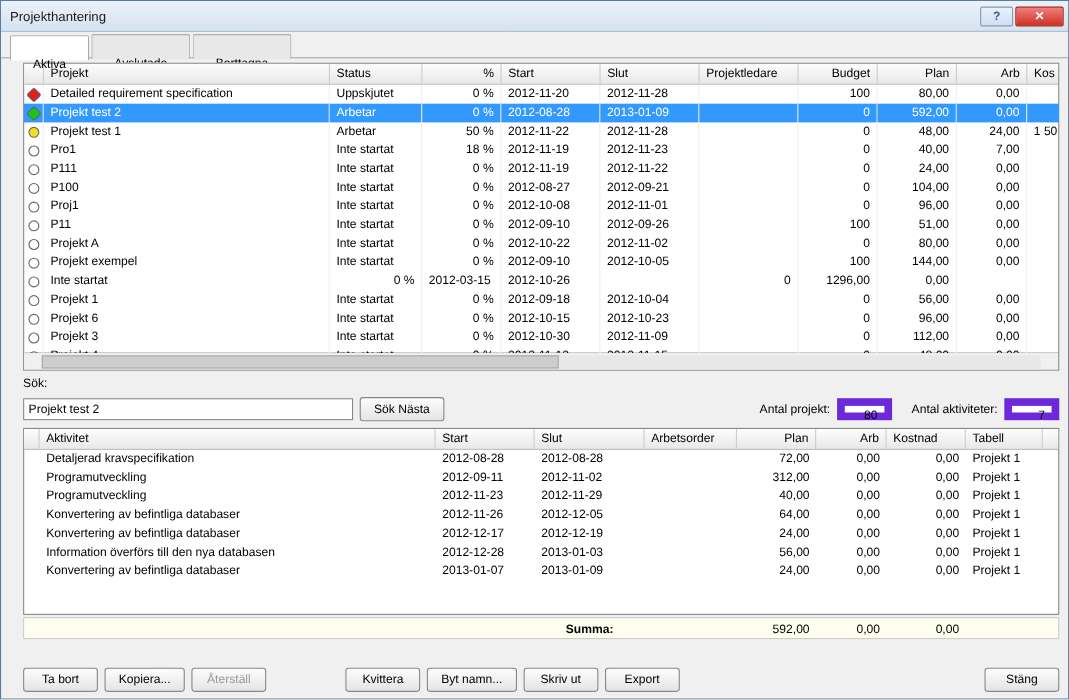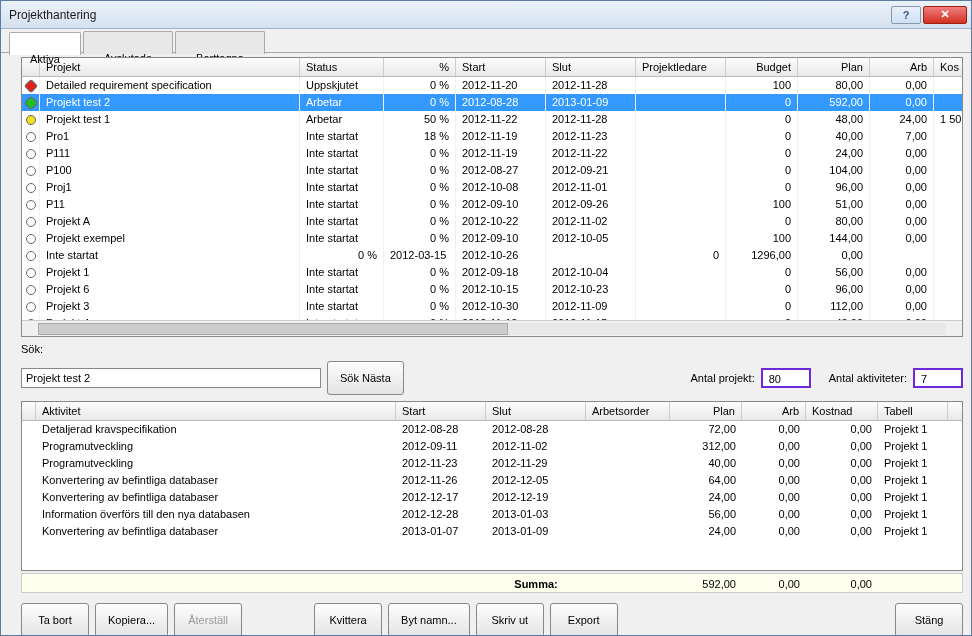--- a/index.html
+++ b/index.html
@@ -116,25 +116,25 @@
 }
 .search-row .lbl { white-space:nowrap; }
 .search-row input[type=text] {
   border:1px solid #888; height:20px; padding:1px 4px; font:inherit;
 }
 .btn {
   font: inherit;
   padding: 2px 12px;
   background: linear-gradient(#fdfdfd,#e4e4e4);
   border:1px solid #888; border-radius:3px;
-  cursor:pointer; min-width:68px; height:34px;
+  cursor:pointer; min-width:68px; height:22px;
 }
 .btn:disabled { color:#999; }
 .readonly-box {
-  border:2px solid #6d28d9; background:#fff; padding:1px 6px; min-width:50px; height:20px; line-height:16px;
+  border:7px solid #6d28d9; background:#fff; padding:1px 6px; min-width:50px; text-align:right; height:20px; line-height:16px;
 }
 
 
 .grid2-wrap {
   margin-top: 6px;
   border:1px solid #888; background:#fff;
   flex:0 0 170px;
   display:flex; flex-direction:column;
 }
 .grid2-header, .grid2-row, .grid2-sum {

